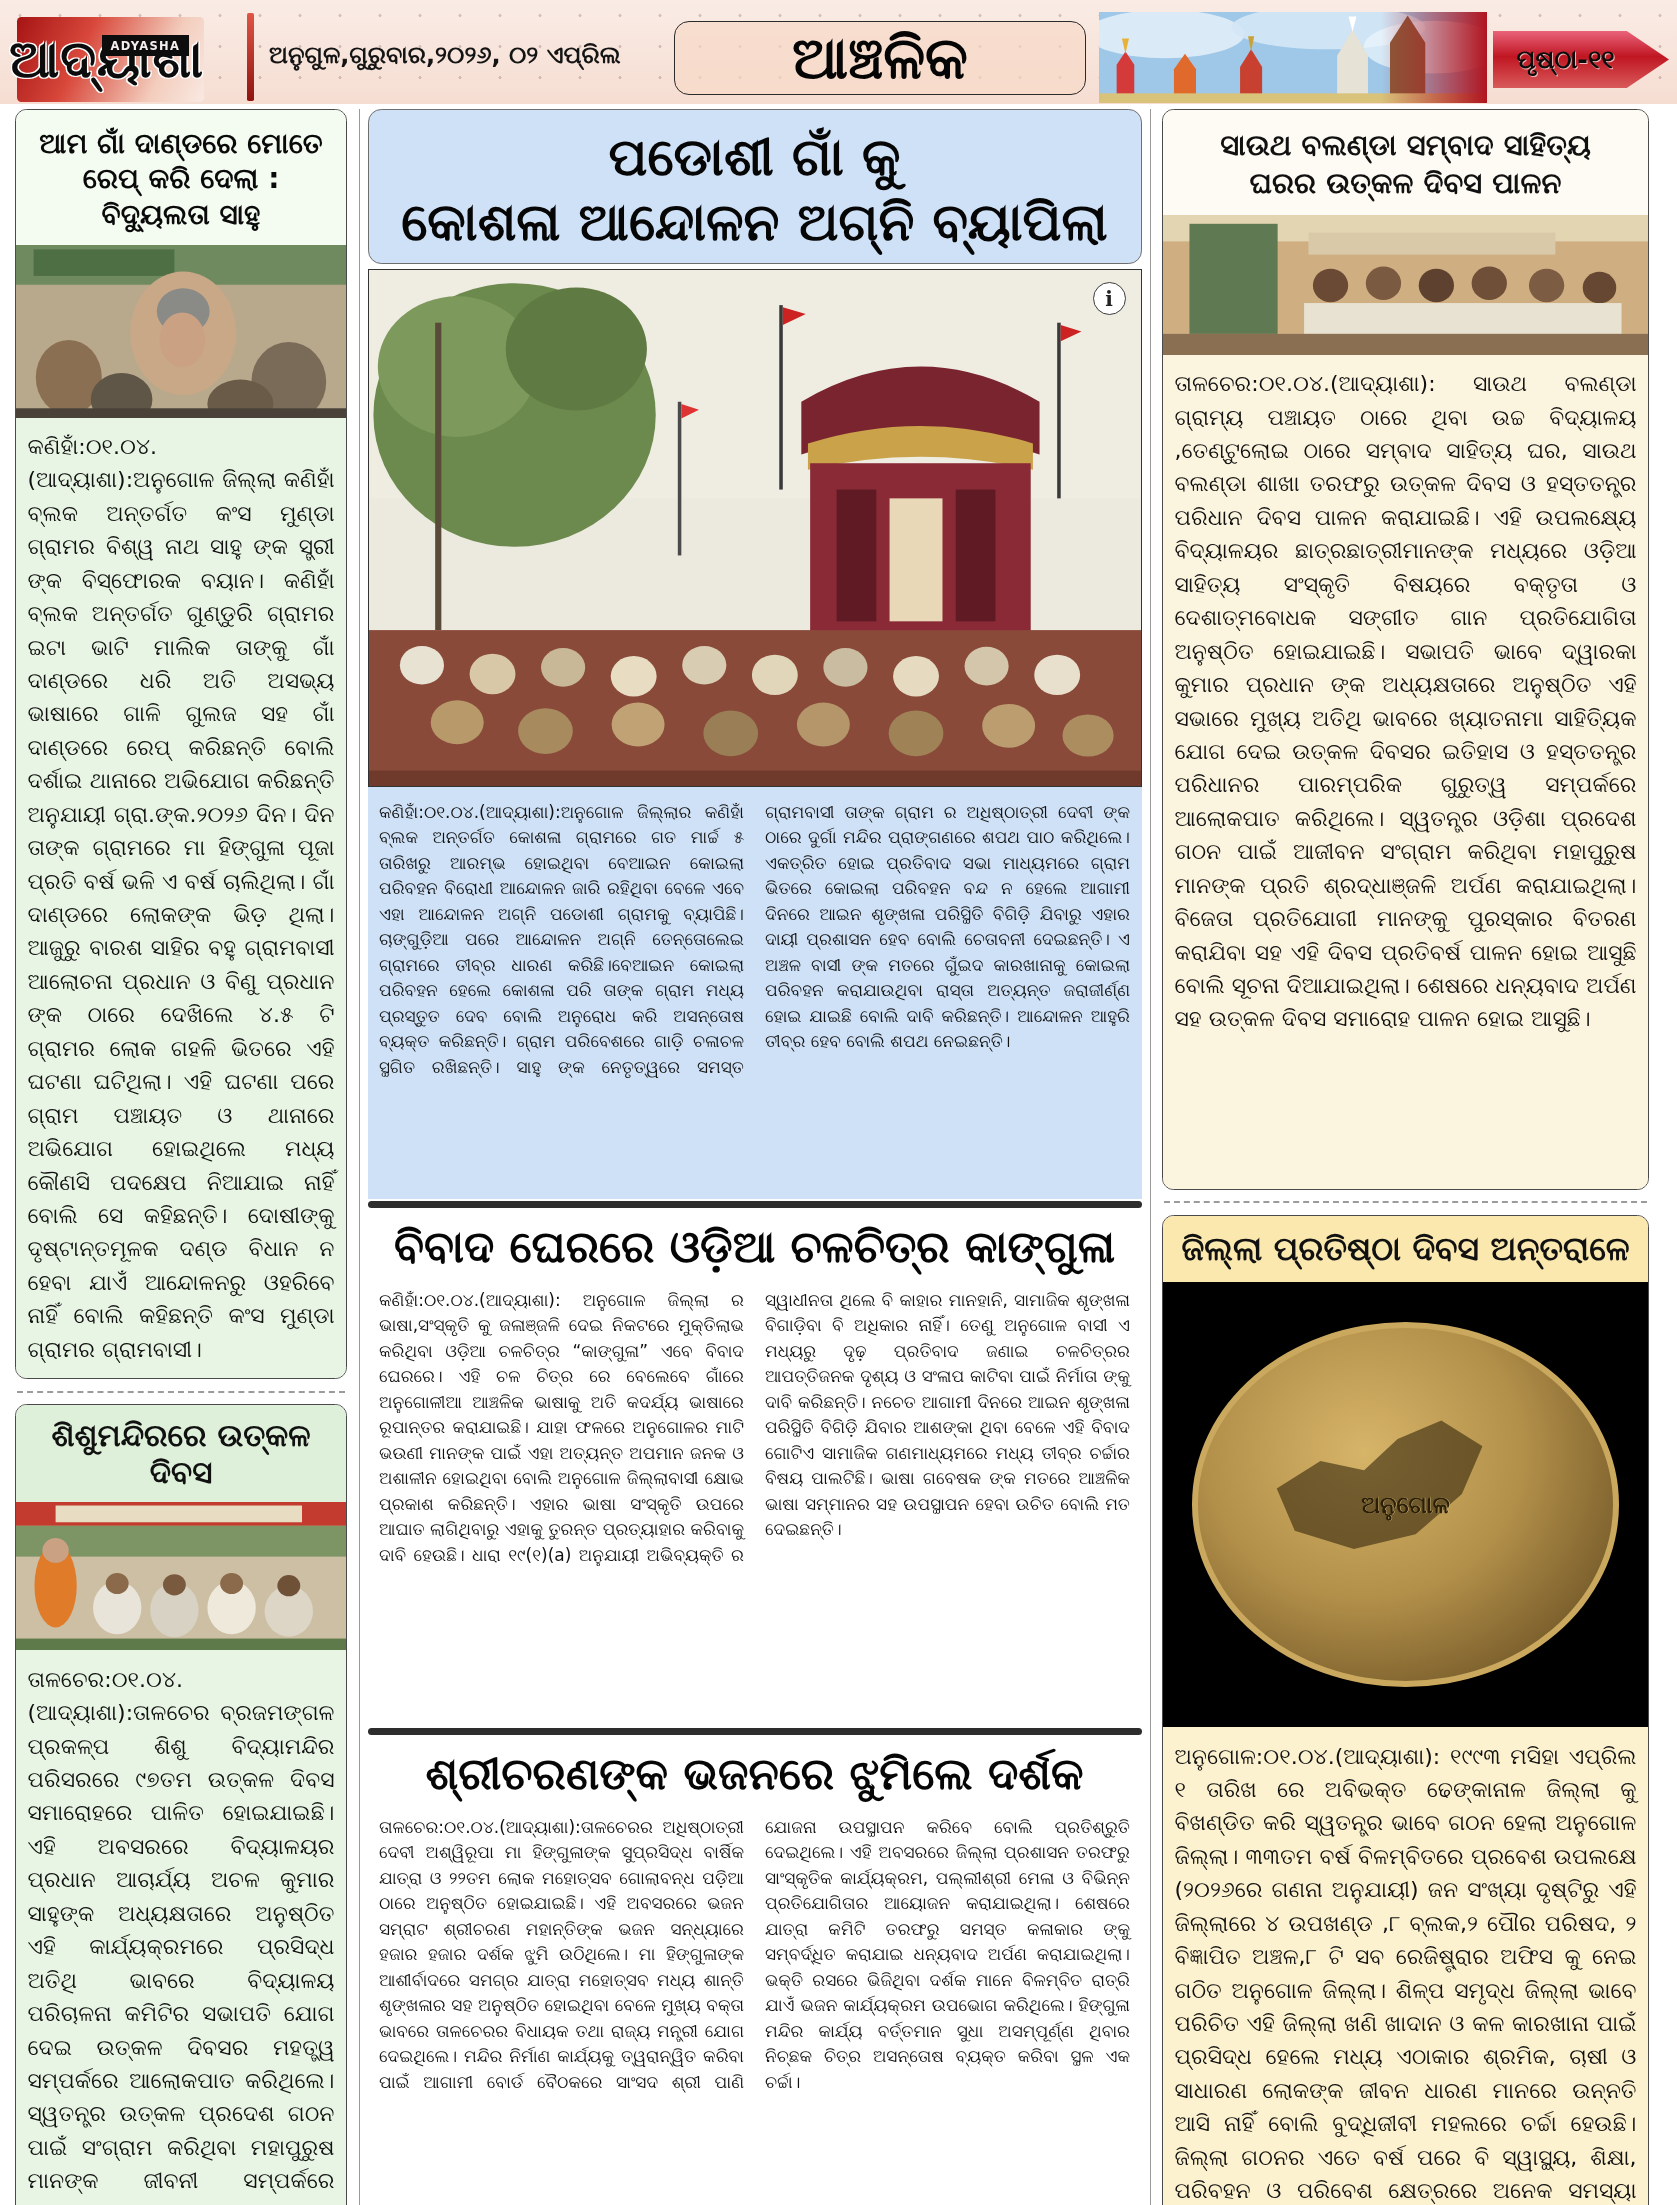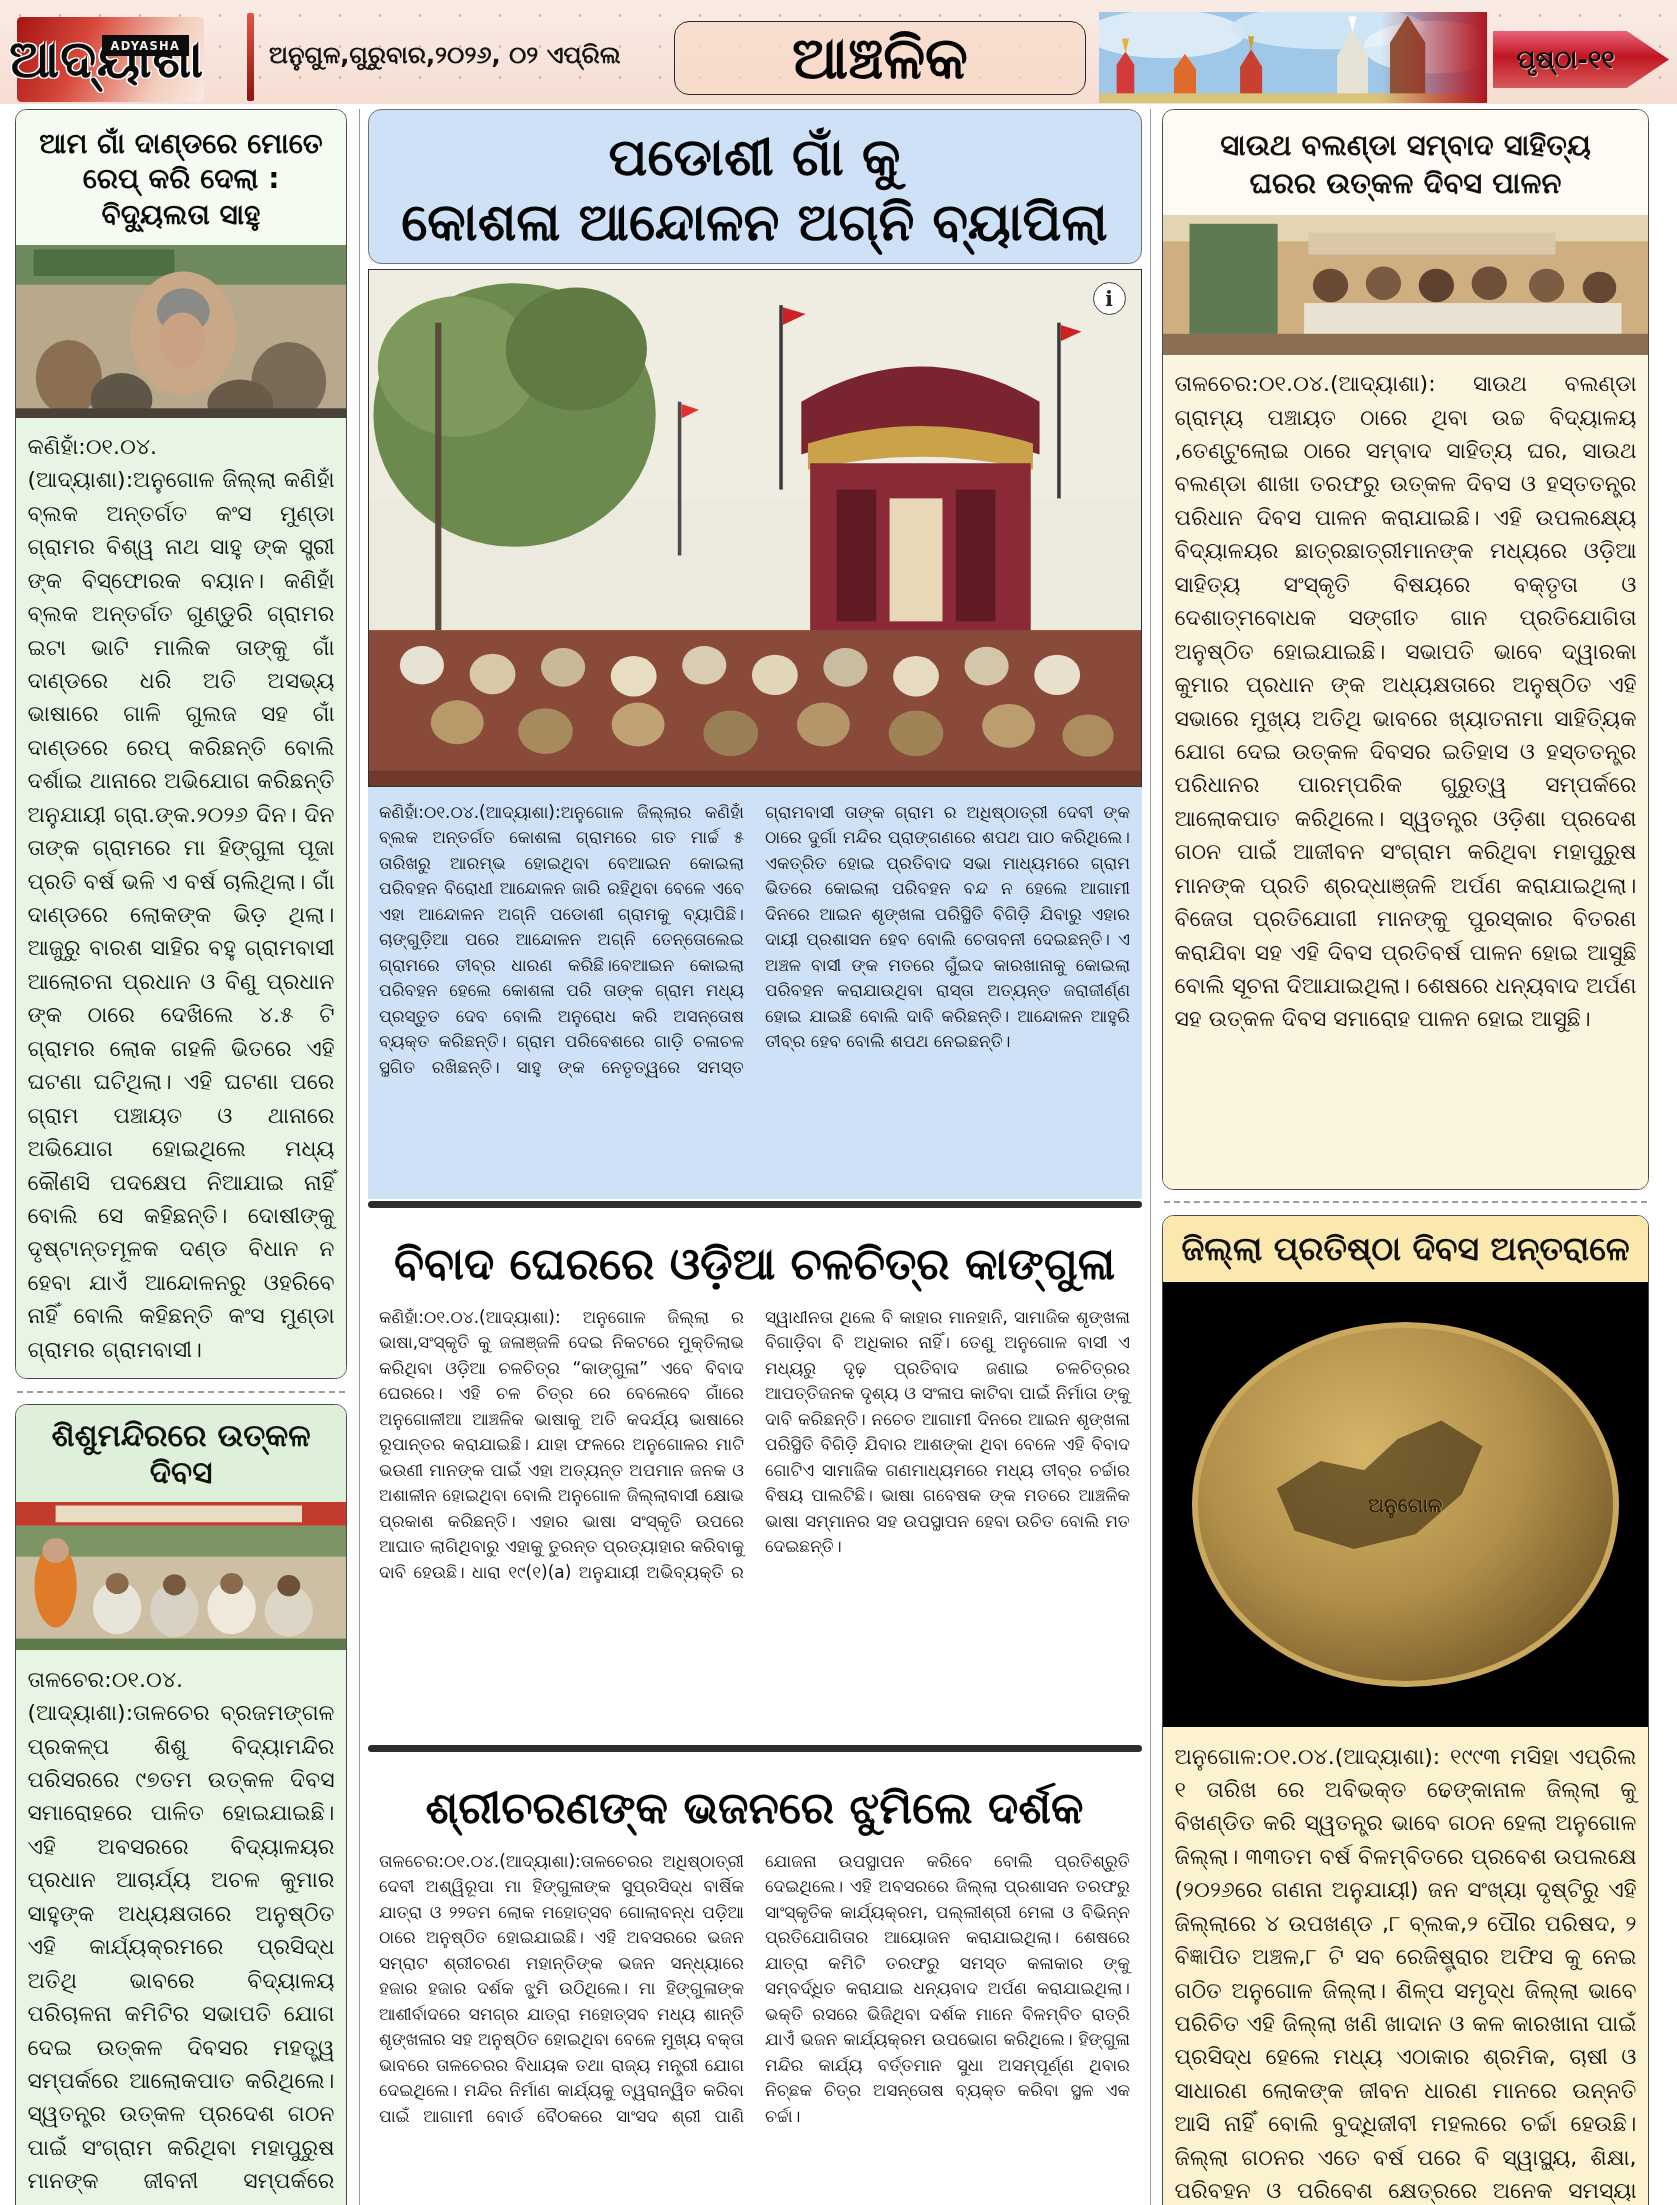--- a/index.html
+++ b/index.html
@@ -62,41 +62,41 @@
   .ca1-headbox { border:1.8px solid #6f6f6f; border-radius:13.2px; background:#cfe1f6;
     text-align:center; padding:15px 8.8px 8.8px 8.8px; }
   .ca1-h1 { font-size:52px; font-weight:bold; line-height:1.25; color:#060606; }
   .ca1-photo { height:518px; margin-top:4.4px; border:1.3px solid #333; }
   .info-icon { position:absolute; top:12.3px; right:15px; width:33px; height:33px; border-radius:50%;
     background:#ffffff; border:1.8px solid #3c3c3c; display:flex; align-items:center; justify-content:center;
     font-size:20px; font-weight:bold; font-family:"DejaVu Serif", serif; color:#222; }
   .c-body { background:#cfe1f6; columns:2; column-gap:21px; font-size:17px; line-height:1.5;
     text-align:justify; padding:13.2px 11.5px; min-height:412px; }
   .section-bar { height:7px; background:#2d2d2d; border-radius:3.5px; margin:2.6px 0 0 0; }
-  .c-sec-headline { text-align:center; font-size:44px; font-weight:bold; padding:12.3px 2.6px 8px 2.6px; color:#060606;margin-top:17px; }
+  .c-sec-headline { text-align:center; font-size:44px; font-weight:bold; padding:12.3px 2.6px 8px 2.6px; color:#060606; }
   .c-body-white { background:#ffffff; columns:2; column-gap:21px; font-size:17px; line-height:1.5;
     text-align:justify; padding:7px 11.5px; }
   .cb2 { min-height:445px; }
   .cb3 { min-height:745px; }
 
   
   .ra1 { background:#fbf4df; }
   .ra1-headline { padding:17.6px 7px 12.3px 7px; text-align:center; font-weight:bold;
     font-size:29px; line-height:1.3; background:#fdfbf3; }
   .ra1-photo { height:140px; }
   .ra1-body { min-height:834px; background:#fbf4df; }
   .ra2-band { background:#fbe8ae; text-align:center; font-size:33px; font-weight:bold; padding:13.2px 3.5px; }
   .ra2-photo { height:445px; background:#000; display:flex; align-items:center; justify-content:center; }
   .emblem { width:88%; height:82%; border-radius:50%;
     background:radial-gradient(ellipse at 40% 35%, #d6b468 0%, #b3904a 45%, #6f5526 85%, #3a2c10 100%);
     border:6.2px solid #caa85e; display:flex; align-items:center; justify-content:center; position:relative; overflow:hidden; }
   .emblem-map { position:absolute; left:14%; top:22%; width:62%; height:52%;
     background:rgba(40,28,6,.55); filter:blur(0.9px);
     clip-path:polygon(8% 45%, 25% 30%, 42% 35%, 55% 18%, 72% 8%, 88% 22%, 80% 48%, 62% 70%, 38% 78%, 15% 68%); }
-  .emblem-text { position:relative; font-size:20px; font-weight:bold; color:#2b1f07; text-shadow:0.4px 0.4px 0 #e0c483; }
+  .emblem-text { position:relative; font-size:24px; font-weight:bold; color:#2b1f07; text-shadow:0.4px 0.4px 0 #e0c483; }
   .ra2-body { min-height:820px; background:#fdf2cf; }
 </style>
 </head>
 <body>
 
 <div class="page">
 
   <div class="masthead">
     <div class="logo-box">
       <div class="logo-text">ଆଦ୍ୟାଶା</div>

